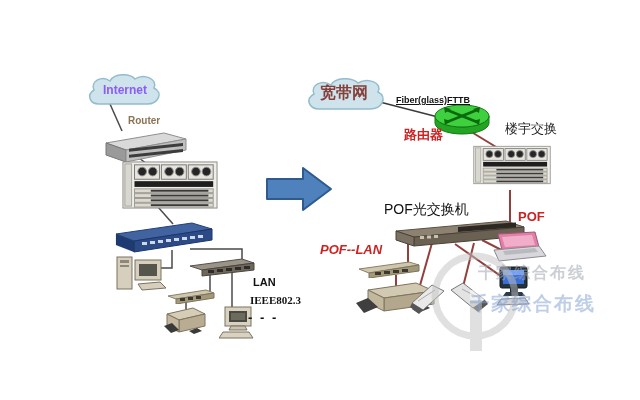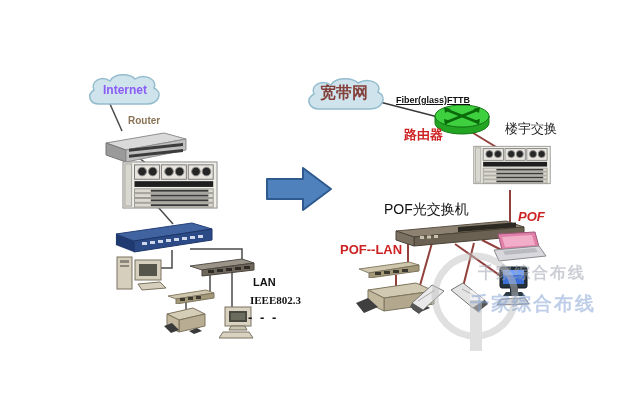--- a/index.html
+++ b/index.html
@@ -48,22 +48,22 @@
   <div class="lbl" style="left:128px;top:115px;color:#8a7353;font-weight:bold;font-size:10px;">Router</div>
   <div class="lbl blklbl" style="left:253px;top:276px;">LAN</div>
   <div class="lbl blklbl" style="left:250px;top:294px;font-family:Liberation Serif, serif;">IEEE802.3</div>
   <div class="lbl blklbl" style="left:248px;top:311px;font-size:13px;letter-spacing:2px;">- - -</div>
 
   <div class="lbl" style="left:320px;top:84px;color:#84403a;font-weight:bold;font-size:16px;">宽带网</div>
   <div class="lbl" style="left:396px;top:96px;color:#111;font-weight:bold;font-size:9px;text-decoration:underline;">Fiber(glass)FTTB</div>
   <div class="lbl redlbl" style="left:404px;top:128px;">路由器</div>
   <div class="lbl clip" style="left:505px;top:122px;width:52px;color:#222;font-size:13px;">楼宇交换机</div>
   <div class="lbl" style="left:384px;top:202px;color:#111;font-weight:normal;font-size:14px;">POF光交换机</div>
-  <div class="lbl redlbl" style="left:518px;top:210px;font-style:italic;">POF</div>
-  <div class="lbl redlbl" style="left:340px;top:243px;">POF--LAN</div>
+  <div class="lbl redlbl" style="left:518px;top:210px;">POF</div>
+  <div class="lbl redlbl" style="left:320px;top:243px;font-style:italic;">POF--LAN</div>
 
   <svg class="device" style="left:85px;top:73px;" width="78" height="38" viewBox="0 0 78 38">
     <path d="M14,31 C5,31 1,22 9,17 C5,8 17,2 25,8 C29,0 45,0 50,6 C59,0 73,6 69,15 C79,20 73,31 62,31 Z" fill="#cfe3ec" stroke="#93bccd" stroke-width="1.5"></path>
   </svg>
   <svg class="device" style="left:304px;top:76px;" width="84" height="40" viewBox="0 0 84 40">
     <path d="M15,33 C5,33 1,23 10,18 C6,9 18,3 27,9 C31,1 48,1 54,7 C64,1 79,7 74,16 C84,21 78,33 66,33 Z" fill="#cfe3ec" stroke="#93bccd" stroke-width="1.5"></path>
   </svg>
 
   <svg class="device" style="left:98px;top:129px;" width="92" height="38" viewBox="0 0 92 38">
     <polygon points="8,14 66,4 88,10 28,21" fill="#d9d9d9" stroke="#8f8f8f"></polygon>

